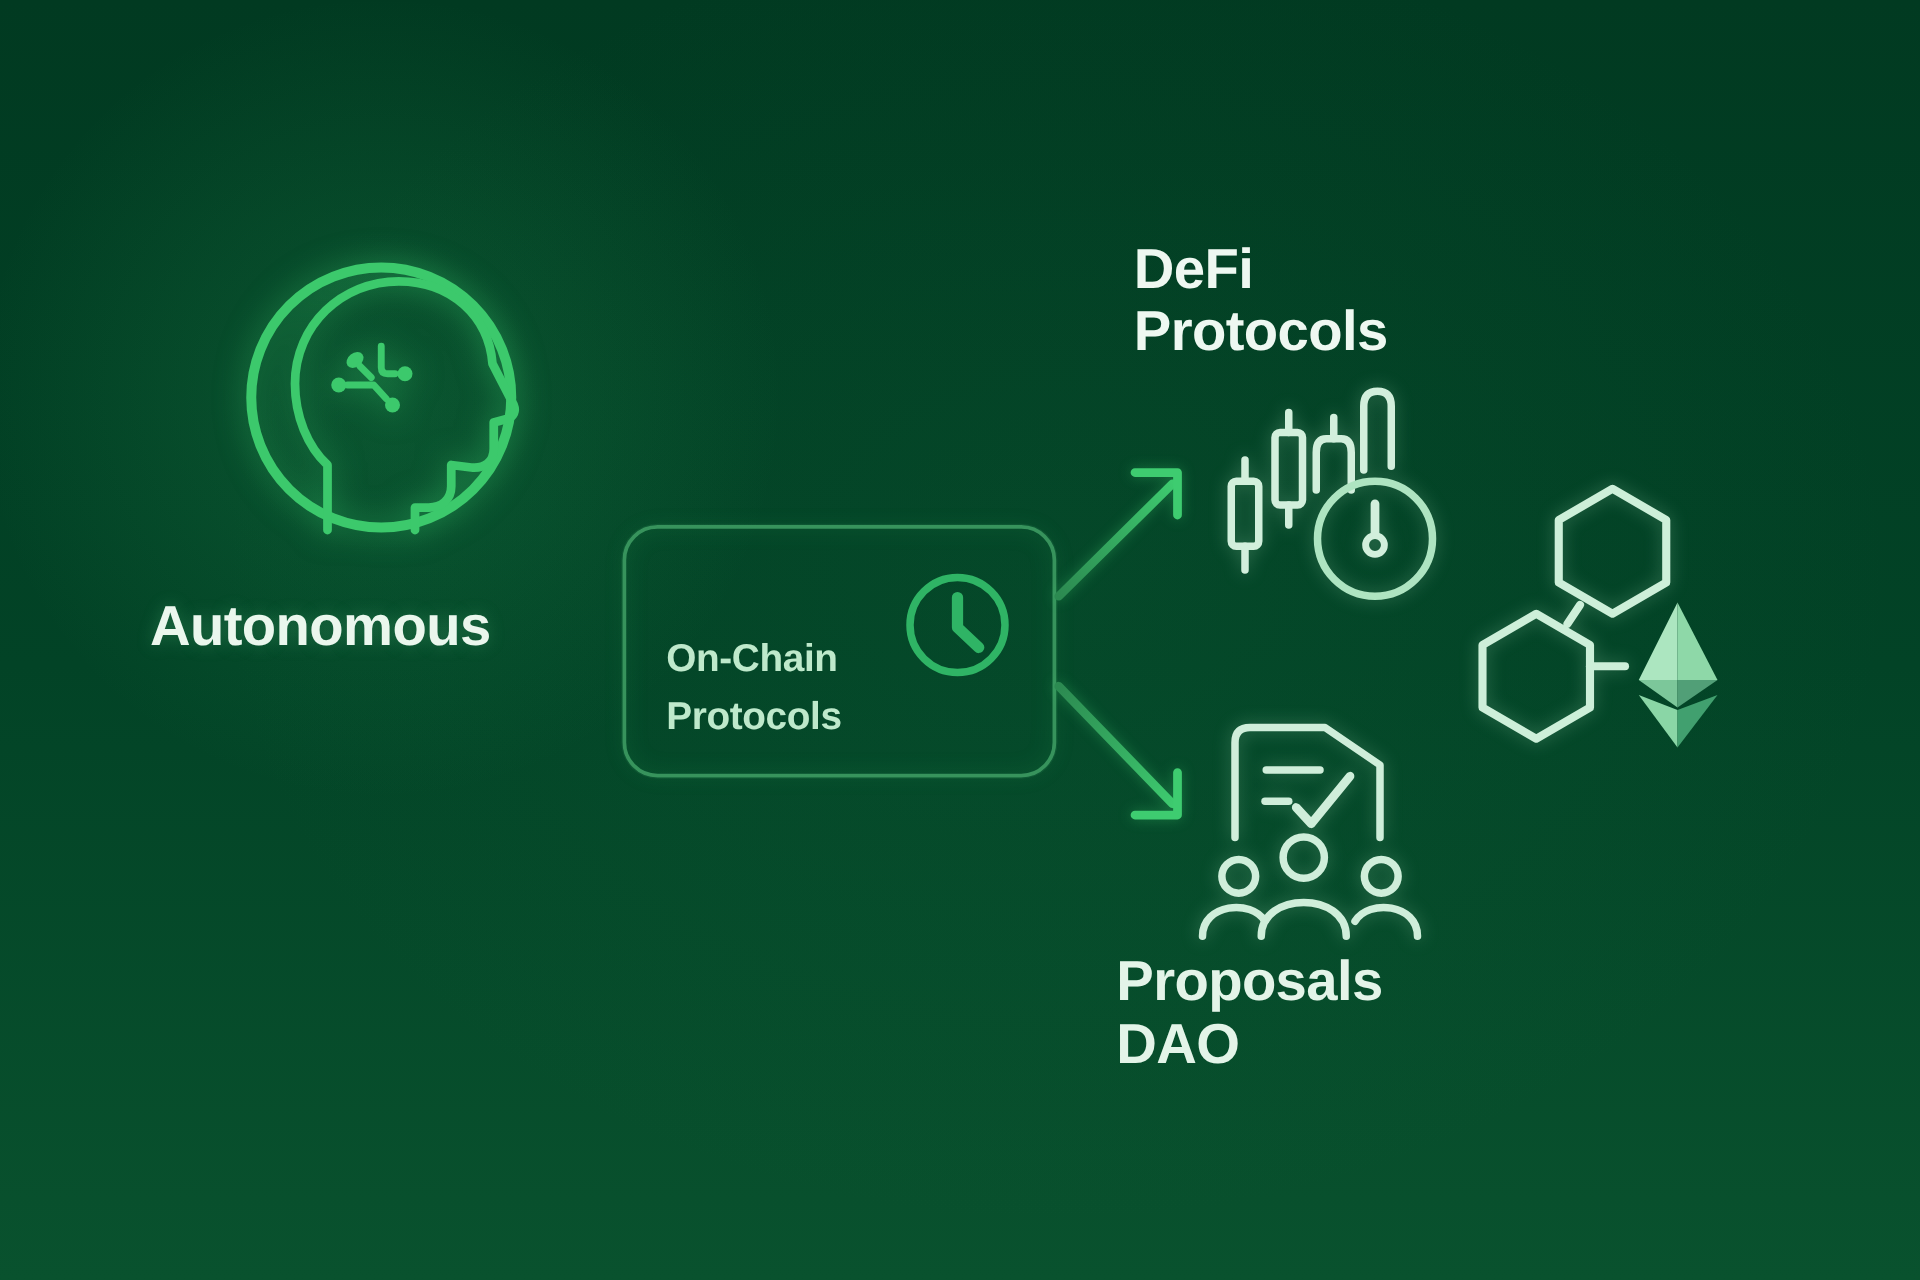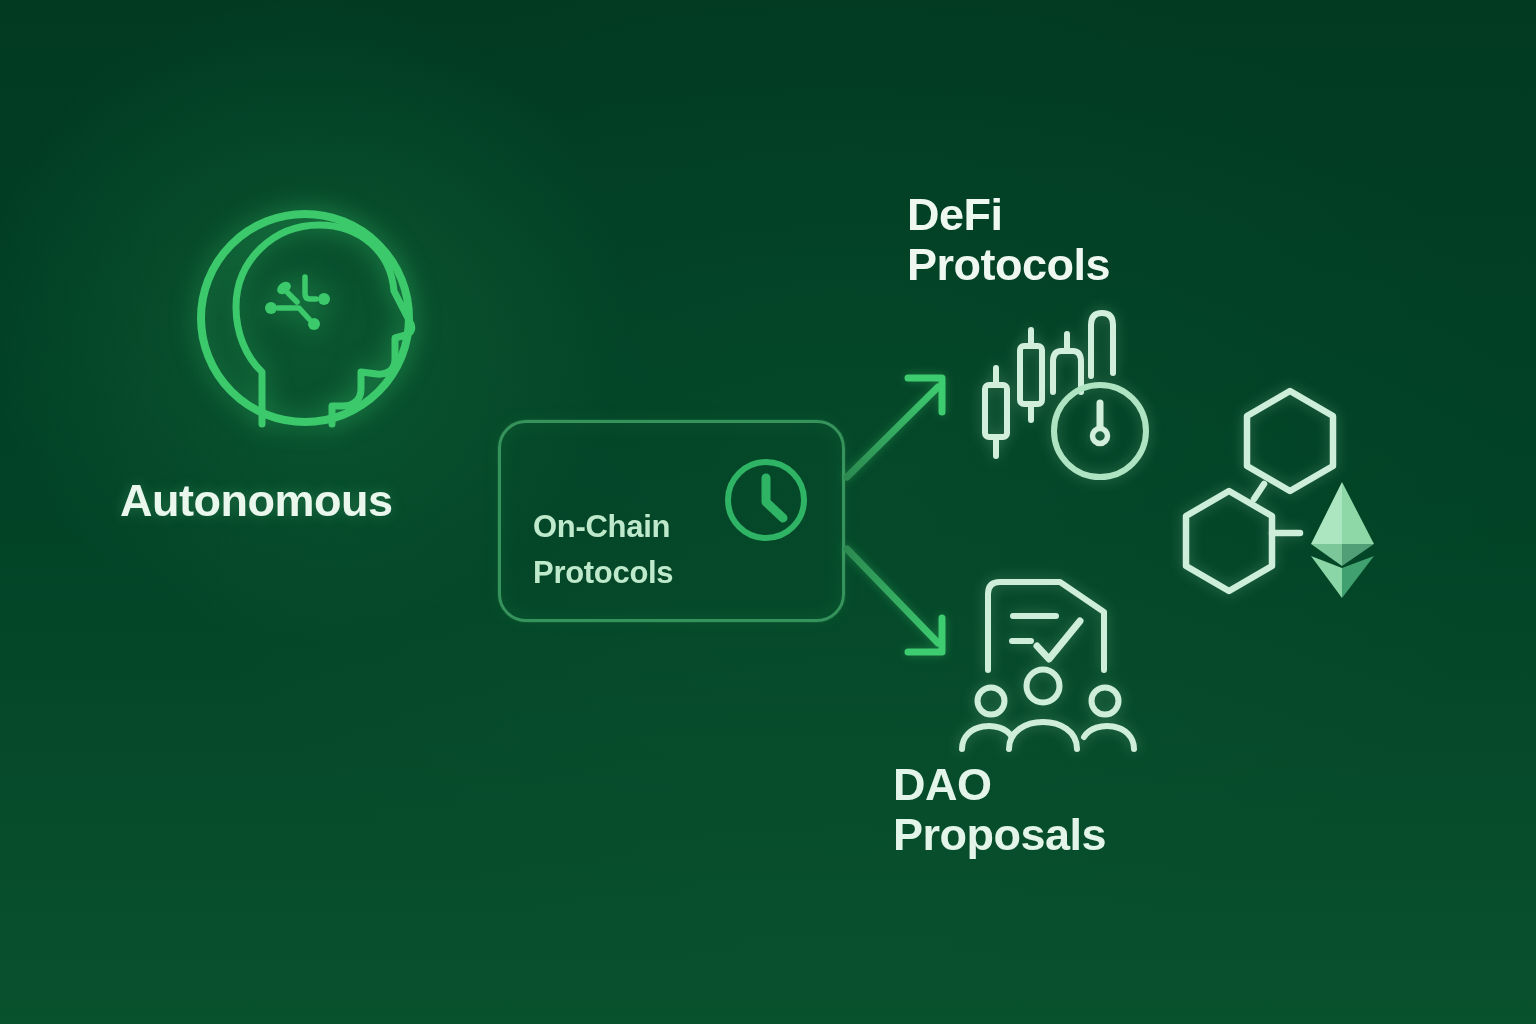--- a/index.html
+++ b/index.html
@@ -134,17 +134,17 @@
     <span>On-Chain</span>
     <span>Protocols</span>
   </div>
 
   <div class="label defi-label">
     <span>DeFi</span>
     <span>Protocols</span>
   </div>
 
   <div class="label dao-label">
+    <span>Proposals</span>
     <span>DAO</span>
-    <span>Proposals</span>
   </div>
 
 </div>
 
 </body></html>

